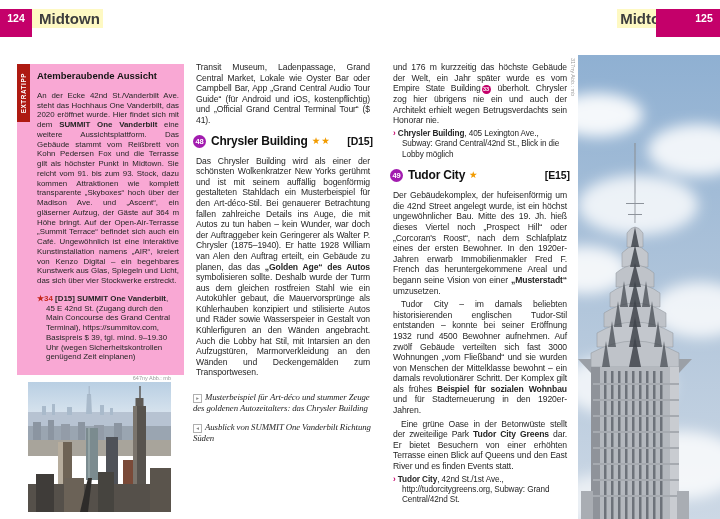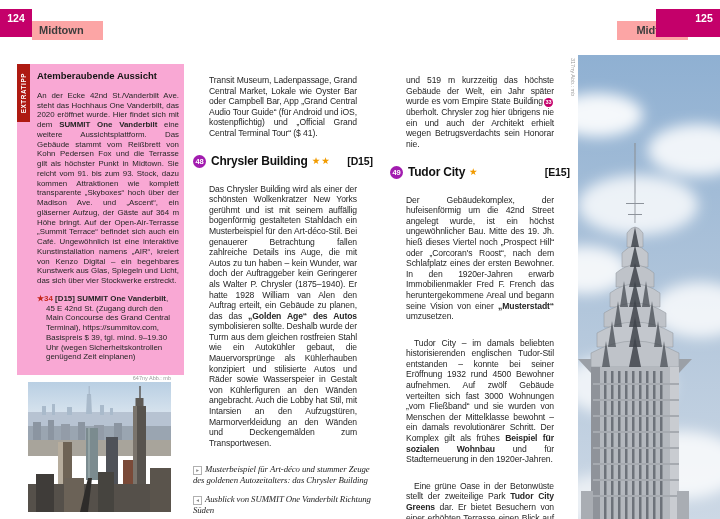--- a/index.html
+++ b/index.html
@@ -1,42 +1,42 @@
 <!DOCTYPE html>
 <html lang="de"><head>
 <meta charset="utf-8">
 <style>
   html,body{margin:0;padding:0;background:#fff;}
   .page{position:relative;width:720px;height:519px;background:#ffffff;overflow:hidden;
         font-family:"Liberation Sans",sans-serif;color:#222;}
   
   .hdr-box{position:absolute;top:9px;height:28px;width:32px;background:#c4006a;color:#fff;
            font-weight:bold;font-size:10.5px;line-height:19px;text-align:center;}
-  .hdr-strip{position:absolute;top:21px;height:19px;background:#fca5a5;color:#3d3d3d;
-             font-weight:bold;font-size:11px;line-height:19px;}
+  .hdr-strip{position:absolute;top:9px;height:19px;background:#fef9c3;color:#3d3d3d;
+             font-weight:bold;font-size:15px;line-height:19px;}
   #hdr-box-l{left:0;}
   #hdr-strip-l{left:32px;width:64px;padding-left:7px;}
   #hdr-box-r{right:0;padding-left:32px;}
   #hdr-strip-r{right:32px;width:64px;padding-right:7px;text-align:right;}
   
   .tipbox{position:absolute;left:17px;top:64px;width:167px;height:311px;background:#f9a8d4;}
   .tiptab{position:absolute;left:0;top:0;width:13px;height:58px;background:#ae1a12;
           display:flex;align-items:center;justify-content:center;}
   .tiptab span{writing-mode:vertical-rl;transform:rotate(180deg);color:#fff;font-size:6.3px;
           font-weight:bold;letter-spacing:.6px;white-space:nowrap;}
   .tiptitle{position:absolute;left:20px;top:6px;font-size:9.5px;font-weight:bold;color:#151515;}
   .tipbody{position:absolute;left:20px;top:19px;width:142px;font-size:7.9px;line-height:9.75px;
            text-align:justify;color:#262626;}
   .tiplisting{margin-top:1px;padding-left:9px;text-indent:-9px;text-align:left;}
   
   .col{position:absolute;width:180px;font-size:8.6px;line-height:10.6px;text-align:justify;
        letter-spacing:-0.1px;color:#262626;}
   #col-mid{left:193px;top:59px;}
   #col-right{left:390px;top:59px;}
-  .col p{margin:16px;}
+  .col p{margin:3px;}
   .ind{text-indent:8px;}
   .b{font-weight:bold;}
   .red{color:#c5271c;font-weight:bold;}
   .chev{color:#c4006a;font-weight:bold;}
   .ref{display:inline-block;min-width:9px;height:9px;border-radius:5px;background:#c4006a;
        color:#fff;font-size:5.5px;line-height:9.5px;text-align:center;font-weight:bold;
        margin:0 1px;letter-spacing:0;}
   .info{font-size:8.2px;line-height:10.4px;padding-left:9px;text-indent:-9px;text-align:left;
         margin-top:2px !important;}
   .poi-heading{display:flex;align-items:center;margin:9px 0 8px;}
@@ -140,21 +140,22 @@
       <p class="caption">
         <span class="caption-arrow">▸</span><span>Musterbeispiel für Art-déco und stummer Zeuge des goldenen Autozeitalters: das Chrysler Building</span>
       </p>
       <p class="caption">
         <span class="caption-arrow">◂</span><span>Ausblick von SUMMIT One Vanderbilt Richtung Süden</span>
       </p>
     </div>
   </div>
 
   <div class="col" id="col-right">
-    <p><span>und 519 m kurzzeitig das höchste Gebäude der Welt, ein Jahr später wurde es vom Empire State Building</span><span class="ref">33</span><span> überholt. Chrysler zog hier übrigens nie ein und auch der Architekt erhielt wegen Betrugsverdachts sein Honorar nie.</span></p>
+    <p><span>und 176 m kurzzeitig das höchste Gebäude der Welt, ein Jahr später wurde es vom Empire State Building</span><span class="ref">33</span><span> überholt. Chrysler zog hier übrigens nie ein und auch der Architekt erhielt wegen Betrugsverdachts sein Honorar nie.</span></p>
+    <p class="info"><span class="chev">› </span><span class="b">Chrysler Building</span><span>, 405 Lexington Ave., Subway: Grand Central/42nd St., Blick in die Lobby möglich</span></p>
     <div class="poi-heading">
       <span class="poi-num">49</span>
       <span class="poi-title">Tudor City</span>
       <span class="poi-stars">★</span>
       <span class="poi-grid">[E15]</span>
     </div>
     <p><span>Der Gebäudekomplex, der hufeisenförmig um die 42nd Street angelegt wurde, ist ein höchst ungewöhnlicher Bau. Mitte des 19. Jh. hieß dieses Viertel noch „Prospect Hill“ oder „Corcoran's Roost“, nach dem Schlafplatz eines der ersten Bewohner. In den 1920er-Jahren erwarb Immobilienmakler Fred F. French das heruntergekommene Areal und begann seine Vision von einer </span><span class="b">„Musterstadt“</span><span> umzusetzen.</span></p>
     <p class="ind"><span>Tudor City – im damals beliebten historisierenden englischen Tudor-Stil entstanden – konnte bei seiner Eröffnung 1932 rund 4500 Bewohner aufnehmen. Auf zwölf Gebäude verteilten sich fast 3000 Wohnungen „vom Fließband“ und sie wurden von Menschen der Mittelklasse bewohnt – ein damals revolutionärer Schritt. Der Komplex gilt als frühes </span><span class="b">Beispiel für sozialen Wohnbau</span><span> und für Stadterneuerung in den 1920er-Jahren.</span></p>
     <p class="ind"><span>Eine grüne Oase in der Betonwüste stellt der zweiteilige Park </span><span class="b">Tudor City Greens</span><span> dar. Er bietet Besuchern von einer erhöhten Terrasse einen Blick auf Queens und den East River und es finden Events statt.</span></p>
     <p class="info"><span class="chev">› </span><span class="b">Tudor City</span><span>, 42nd St./1st Ave., http://tudorcitygreens.org, Subway: Grand Central/42nd St.</span></p>

